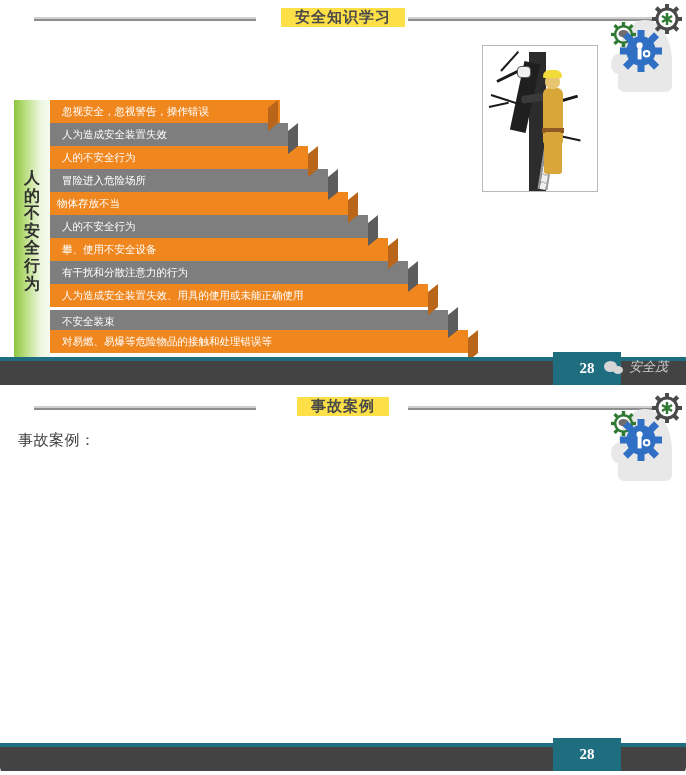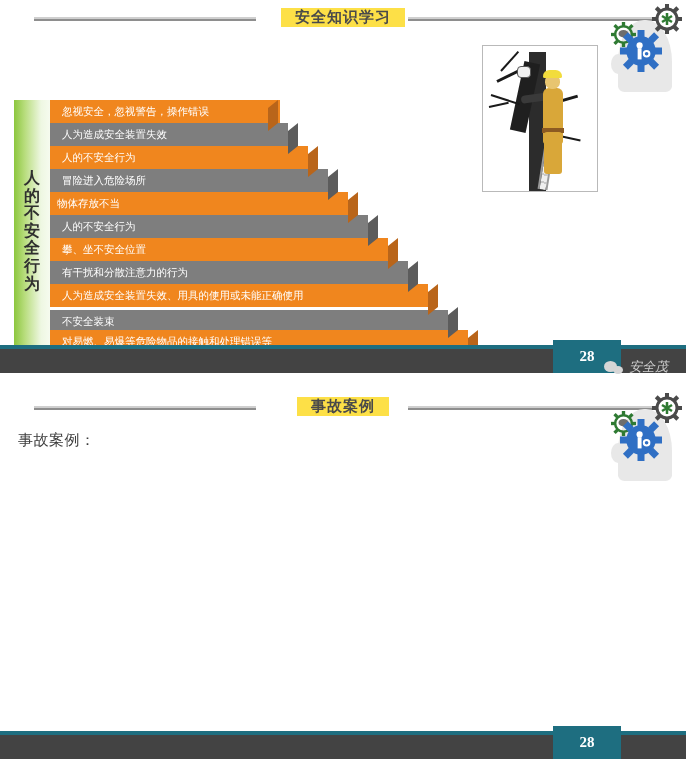--- a/index.html
+++ b/index.html
@@ -152,21 +152,21 @@
   .worker-belt {
     position: absolute; left: 59px; top: 82px; width: 22px; height: 5px;
     background: #8c5a22;
   }
   .cat {
     position: absolute; left: 34px; top: 20px; width: 14px; height: 12px;
     background: #f0f0f0; border: 1px solid #555; border-radius: 4px;
   }
 
   
-  .footer-bar { position: absolute; left:0; bottom: 16px; width: 686px; height: 28px; }
+  .footer-bar { position: absolute; left:0; bottom: 4px; width: 686px; height: 28px; }
   .footer-dark { position: absolute; inset: 0; background: #434343; }
   .footer-teal { position: absolute; left:0; top:0; width: 686px; height: 4px; background: #1e6e80; }
   .page-tab {
     position: absolute; left: 553px; top: -5px; width: 68px; height: 33px;
     background: #1e6e80;
     display: flex; align-items: center; justify-content: center;
     color: #ffffff; font-weight: bold; font-size: 15px;
     font-family: "Liberation Serif", serif;
   }
 
@@ -270,21 +270,21 @@
         <span>为</span>
       </div>
     </div>
     <div id="steps-host">
         <div class="step orange" style="top: 0px; width: 230px;">忽视安全，忽视警告，操作错误</div>
         <div class="step gray" style="top: 23px; width: 238px;">人为造成安全装置失效</div>
         <div class="step orange" style="top: 46px; width: 258px;">人的不安全行为</div>
         <div class="step gray" style="top: 69px; width: 278px;">冒险进入危险场所</div>
         <div class="step orange" style="top: 92px; width: 298px; padding-left: 7px;">物体存放不当</div>
         <div class="step gray" style="top: 115px; width: 318px;">人的不安全行为</div>
-        <div class="step orange" style="top: 138px; width: 338px;">攀、坐不安全位置</div>
+        <div class="step orange" style="top: 138px; width: 338px;">攀、使用不安全设备</div>
         <div class="step gray" style="top: 161px; width: 358px;">有干扰和分散注意力的行为</div>
         <div class="step orange" style="top: 184px; width: 378px;">人为造成安全装置失效、用具的使用或未能正确使用</div>
         <div class="step gray" style="top: 210px; width: 398px;">不安全装束</div>
         <div class="step orange" style="top: 230px; width: 418px;">对易燃、易爆等危险物品的接触和处理错误等</div>
       </div>
   <div class="step-3d orange" style="left: 254px; top: 4px;"></div>
       <div class="step-3d gray" style="left: 274px; top: 27px;"></div>
       <div class="step-3d orange" style="left: 294px; top: 50px;"></div>
       <div class="step-3d gray" style="left: 314px; top: 73px;"></div>
       <div class="step-3d orange" style="left: 334px; top: 96px;"></div>

